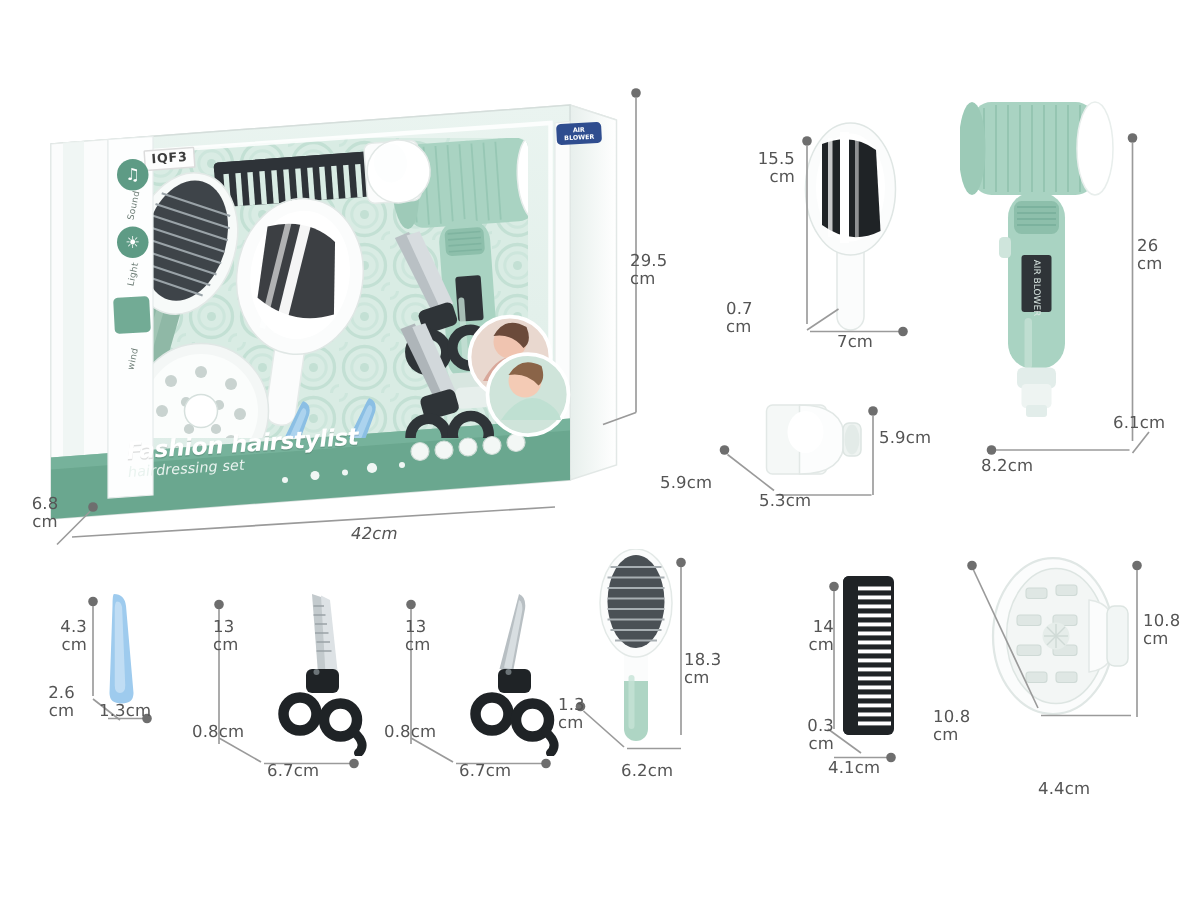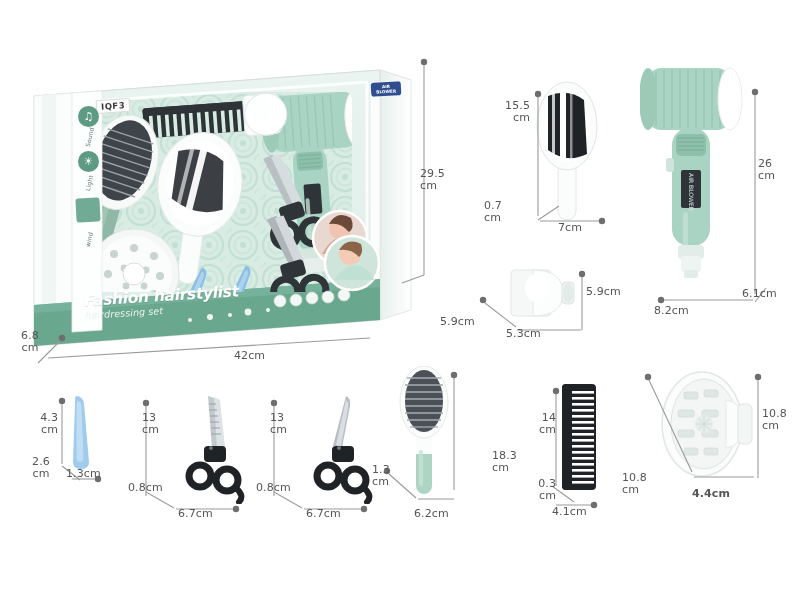--- a/index.html
+++ b/index.html
@@ -280,21 +280,21 @@
       </svg>
   </div>
   <div class="abs dim" style="left:420px;top:168px;width:60px;">29.5
 cm</div>
 
   <div class="lead" style="left:40px;top:330px;">
     <svg width="340" height="36">
         <line class="ln" x1="8" y1="28" x2="330" y2="8"></line>
       </svg>
   </div>
-  <div class="abs dim" style="left:234px;top:350px;">42cm</div>
+  <div class="abs dim" style="left:234px;top:350px;font-style:italic;">42cm</div>
 
   <div class="lead" style="left:30px;top:333px;">
     <svg width="50" height="40">
         <circle class="dot" cx="32" cy="5" r="3.2"></circle>
         <line class="ln" x1="30" y1="8" x2="8" y2="30"></line>
       </svg>
   </div>
   <div class="abs dim" style="left:8px;top:330px;width:44px;text-align:center;">6.8
 cm</div>
 
@@ -382,21 +382,21 @@
         <line class="ln" x1="9" y1="12" x2="98" y2="12"></line>
       </svg>
   </div>
   <div class="abs dim" style="left:654px;top:305px;">8.2cm</div>
 
   <div class="lead" style="left:744px;top:280px;">
     <svg width="30" height="30">
         <line class="ln" x1="11" y1="22" x2="22" y2="8"></line>
       </svg>
   </div>
-  <div class="abs dim" style="left:742px;top:288px;">6.1cm</div>
+  <div class="abs dim" style="left:742px;top:276px;">6.1cm</div>
 
   <div class="abs" style="left:505px;top:262px;">
     <svg width="86" height="66" viewBox="0 0 86 66">
       <rect x="6" y="8" width="40" height="46" rx="4" fill="#f5f8f7" stroke="#e2e8e6"></rect>
       <path d="M28 8 q30 0 30 23 q0 23 -30 23 z" fill="#fcfdfd" stroke="#e2e8e6"></path>
       <ellipse cx="32" cy="26" rx="12" ry="14" fill="#ffffff"></ellipse>
       <rect x="57" y="20" width="12" height="22" rx="4" fill="#eef3f1" stroke="#dde5e2"></rect>
       <ellipse cx="63" cy="31" rx="5" ry="10" fill="#e3ebe8"></ellipse>
     </svg>
   </div>
@@ -550,21 +550,21 @@
       </g>
       <rect x="21" y="84" width="4" height="36" rx="2" fill="#c6e2d6" opacity=".8"></rect>
     </svg>
   </div>
   <div class="lead" style="left:444px;top:370px;">
     <svg width="20" height="128">
         <circle class="dot" cx="10" cy="5" r="3.2"></circle>
         <line class="ln" x1="10" y1="8" x2="10" y2="120"></line>
       </svg>
   </div>
-  <div class="abs dim" style="left:456px;top:450px;width:44px;padding-left:36px;">18.3
+  <div class="abs dim" style="left:456px;top:434px;width:44px;">18.3
 cm</div>
 
   <div class="lead" style="left:382px;top:466px;">
     <svg width="48" height="40">
         <circle class="dot" cx="5" cy="5" r="3.2"></circle>
         <line class="ln" x1="7" y1="8" x2="34" y2="32"></line>
       </svg>
   </div>
   <div class="abs dim" style="left:372px;top:464px;width:40px;text-align:left;">1.3
 cm</div>
@@ -668,15 +668,15 @@
       </svg>
   </div>
   <div class="abs dim" style="left:622px;top:472px;width:46px;text-align:left;">10.8
 cm</div>
 
   <div class="lead" style="left:690px;top:468px;">
     <svg width="74" height="18">
         <line class="ln" x1="4" y1="9" x2="64" y2="9"></line>
       </svg>
   </div>
-  <div class="abs dim" style="left:692px;top:488px;font-weight:bold;">4.4cm</div>
+  <div class="abs dim" style="left:692px;top:520px;">4.4cm</div>
 
 </div>
 
 </body></html>

